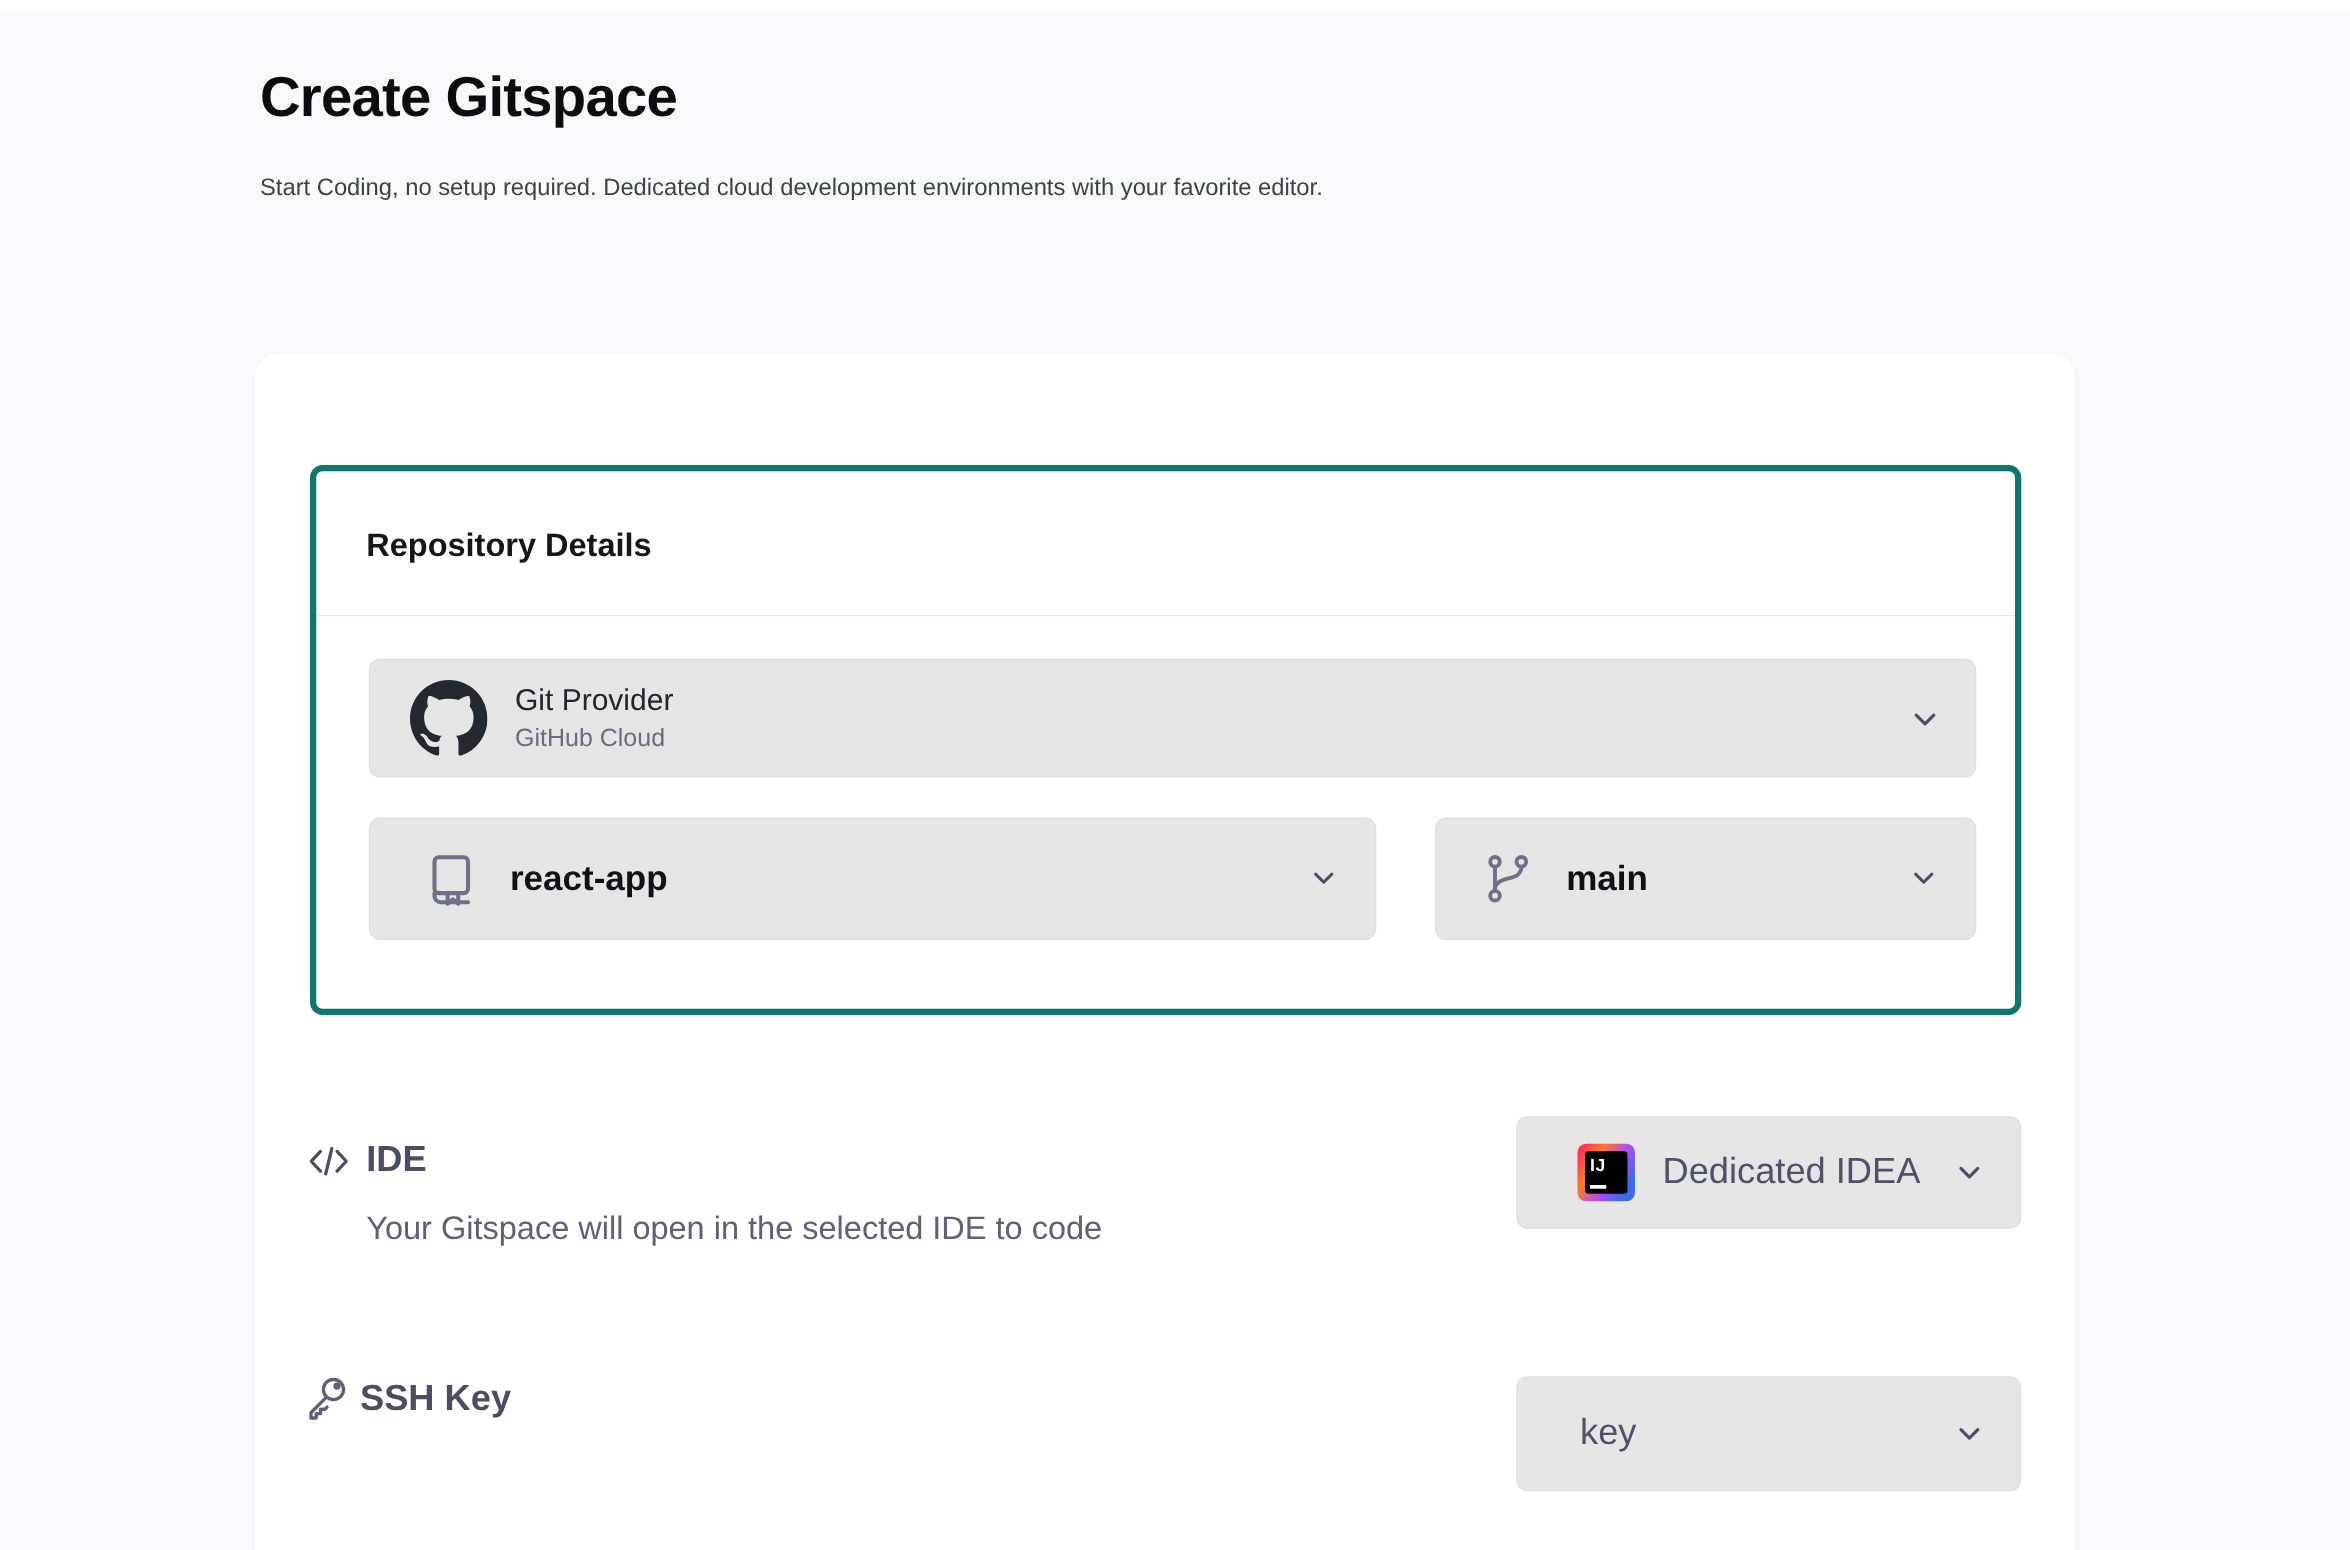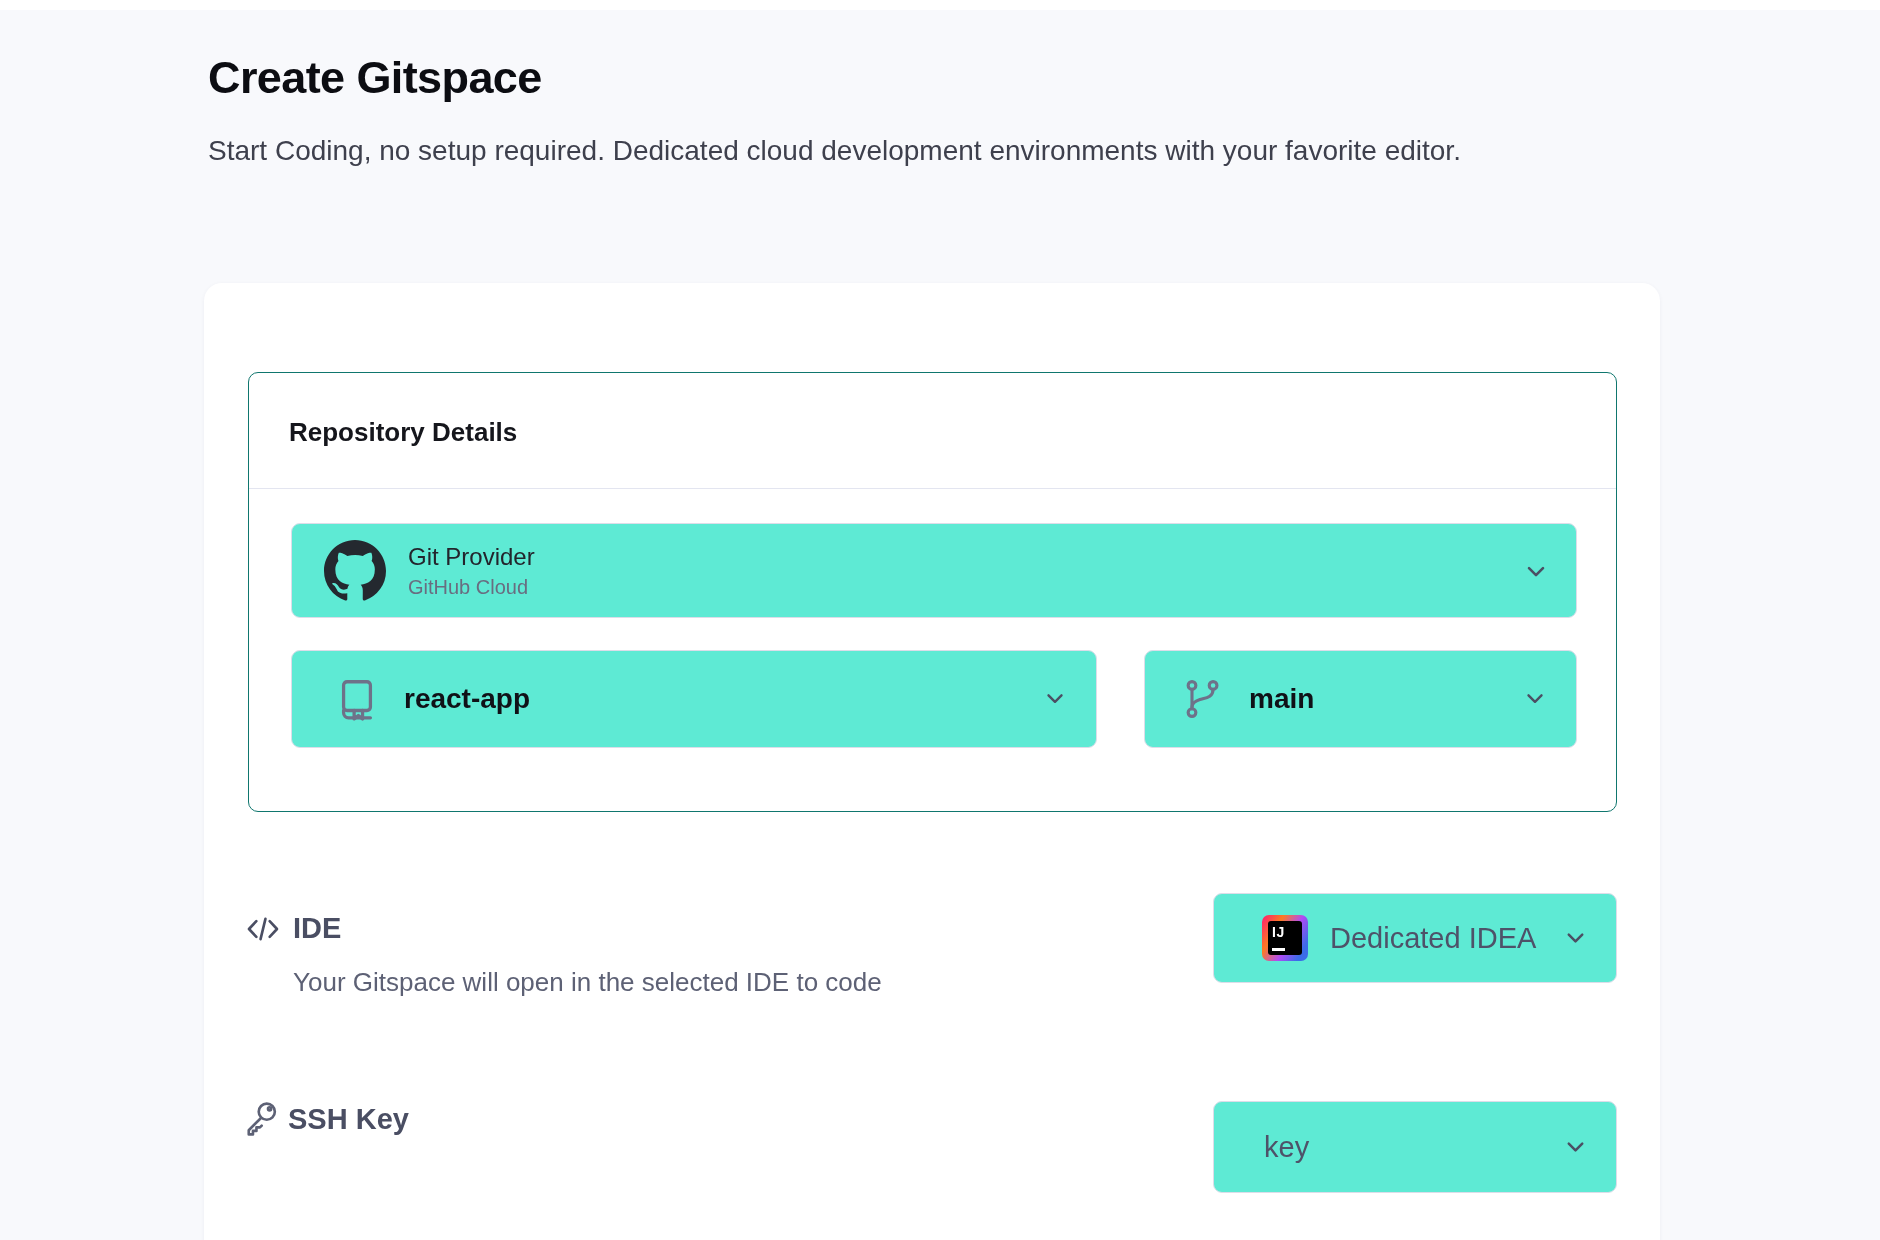--- a/index.html
+++ b/index.html
@@ -11,43 +11,43 @@
     color:#17181f;
   }
   .top-strip { position:absolute; left:0; top:0; width:1880px; height:10px; background:#ffffff; }
 
   .page-title {
     position:absolute; left:208px; top:52px;
     font-size:45px; font-weight:800; letter-spacing:-0.6px; color:#0c0d12;
   }
   .page-subtitle {
     position:absolute; left:208px; top:130px; width:1400px;
-    font-size:28px; line-height:41px; color:#3e404d;
+    font-size:19px; line-height:41px; color:#3e404d;
   }
 
   .form-card {
     position:absolute; left:204px; top:283px; width:1456px; height:1000px;
     background:#ffffff; border-radius:18px;
     box-shadow:0 1px 4px rgba(40,40,80,0.05);
   }
 
   .repo-card {
     position:absolute; left:248px; top:372px; width:1369px; height:440px;
-    background:#ffffff; border:1px solid #0f766e; border-radius:10px;
+    background:#ffffff; border:5px solid #0f766e; border-radius:10px;
   }
   .repo-card-heading {
     position:absolute; left:40px; top:44px;
     font-size:26px; font-weight:700; color:#15161c;
   }
   .repo-card-divider {
     position:absolute; left:0; top:115px; width:100%; height:1px; background:#e3e5f0;
   }
 
   .select {
-    position:absolute; background:#5eead4; border:1px solid #dcdde9; border-radius:9px;
+    position:absolute; background:#e5e5e5; border:1px solid #dcdde9; border-radius:9px;
     display:flex; align-items:center; cursor:pointer;
   }
   .sel-gp      { left:42px;  top:150px; width:1286px; height:95px; }
   .sel-repo    { left:42px;  top:277px; width:806px;  height:98px; }
   .sel-branch  { left:895px; top:277px; width:433px;  height:98px; }
 
   .gp-icon { position:absolute; left:32px; top:50%; transform:translateY(-50%); width:62px; height:62px; }
   .gp-text { position:absolute; left:116px; top:50%; transform:translateY(-50%); }
   .gp-label { font-size:24px; color:#23242c; margin-bottom:5px; }
   .gp-value { font-size:20px; color:#696d80; }

